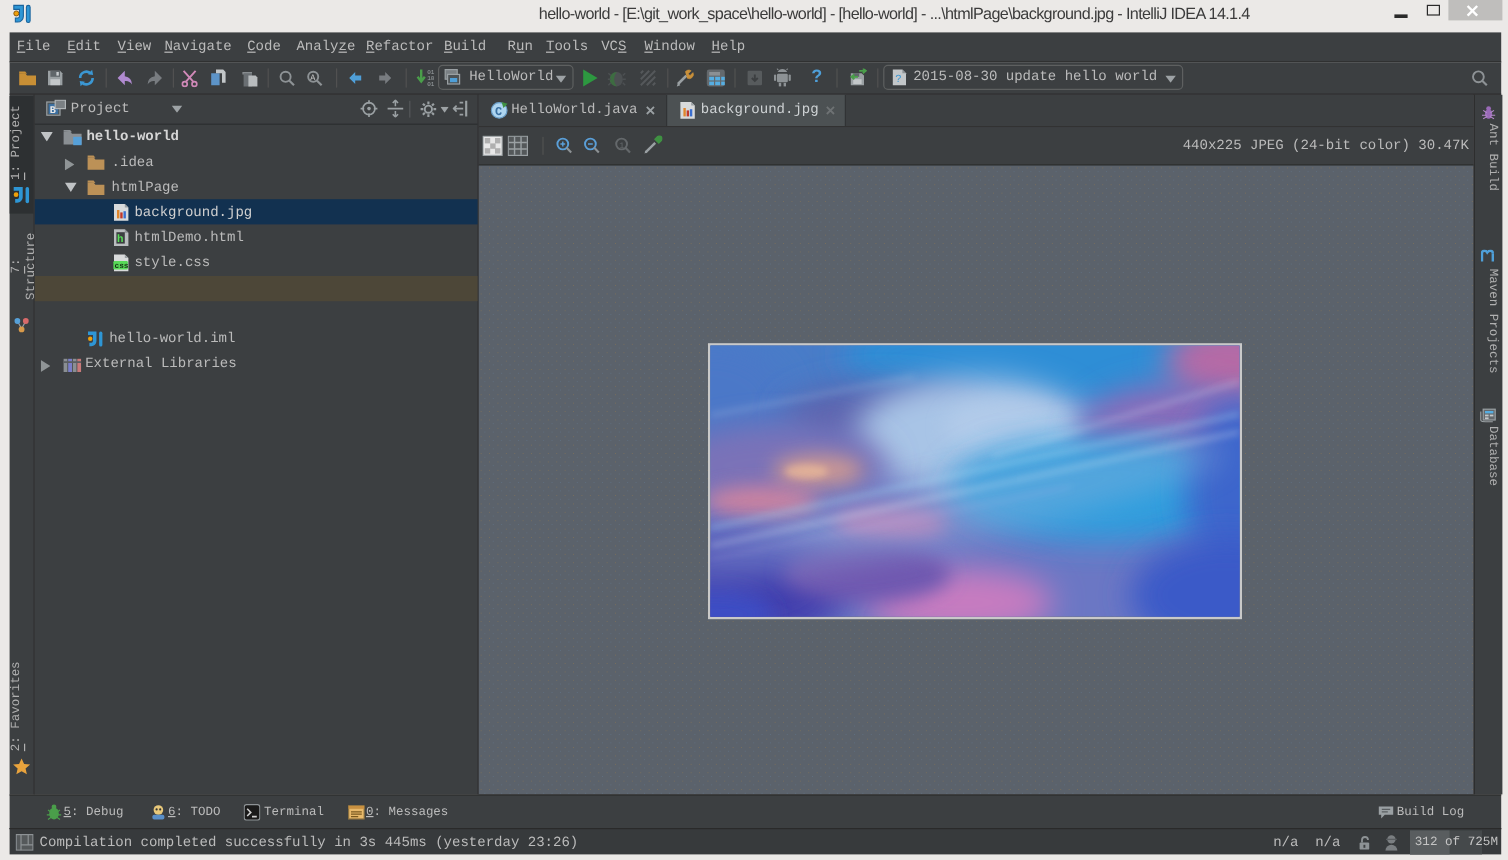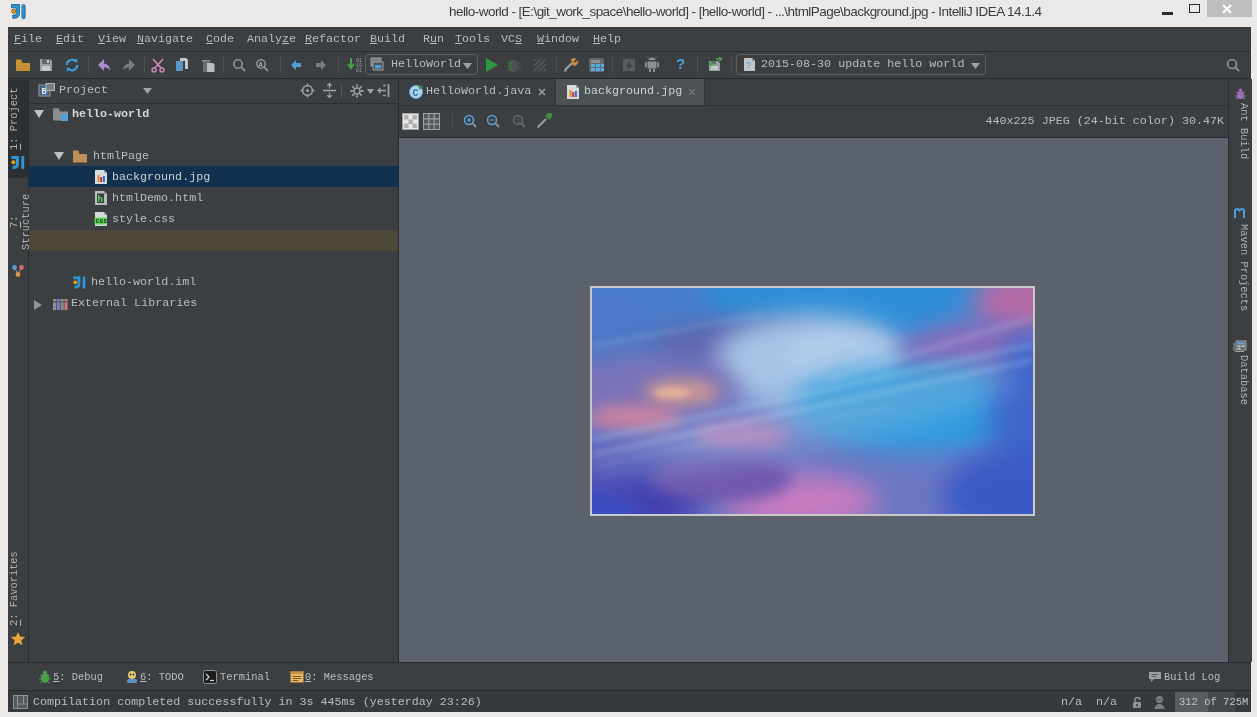--- a/index.html
+++ b/index.html
@@ -276,20 +276,30 @@
   <div class="trow" style="top:25px">
     <svg class="ticon" style="left:5px;top:6px" width="10" height="8" viewBox="0 0 10 8">
           <path d="M0 0 h10 L5 8 z" fill="#c0c3c5"></path>
         </svg>
     <svg class="ticon" style="left:23px" width="17" height="16" viewBox="0 0 17 16">
           <path d="M1 3.5 h5.5 l1.5 2 H16 v9 H1 z" fill="#8a8f93"></path>
           <path d="M1 3.5 v-1.2 h5.5 l1.5 2" fill="#8a8f93"></path>
           <rect x="9" y="8" width="7" height="7" fill="#56a0d8"></rect>
         </svg>
     <span class="abs" style="left:43px;font-weight:bold;color:#d6d6d6">hello-world</span>
+  </div>
+  <div class="trow" style="top:46px">
+    <svg class="ticon" style="left:25px;top:7px" width="8" height="10" viewBox="0 0 8 10">
+          <path d="M0 0 L8 5 0 10 z" fill="#8f9496"></path>
+        </svg>
+    <svg class="ticon" style="left:43px" width="16" height="16" viewBox="0 0 16 16">
+          <path d="M1 4 h5 l1.5 2 H15 v8.5 H1 z" fill="#bc9157"></path>
+          <path d="M1 4 v-1.5 h5 l1.5 2" fill="#bc9157"></path>
+        </svg>
+    <span class="abs" style="left:64px">.idea</span>
   </div>
   <div class="trow" style="top:67px">
     <svg class="ticon" style="left:25px;top:6px" width="10" height="8" viewBox="0 0 10 8">
           <path d="M0 0 h10 L5 8 z" fill="#c0c3c5"></path>
         </svg>
     <svg class="ticon" style="left:43px" width="16" height="16" viewBox="0 0 16 16">
           <path d="M1 4 h5 l1.5 2 H15 v8.5 H1 z" fill="#bc9157"></path>
           <path d="M1 4 v-1.5 h5 l1.5 2" fill="#bc9157"></path>
         </svg>
     <span class="abs" style="left:64px">htmlPage</span>

